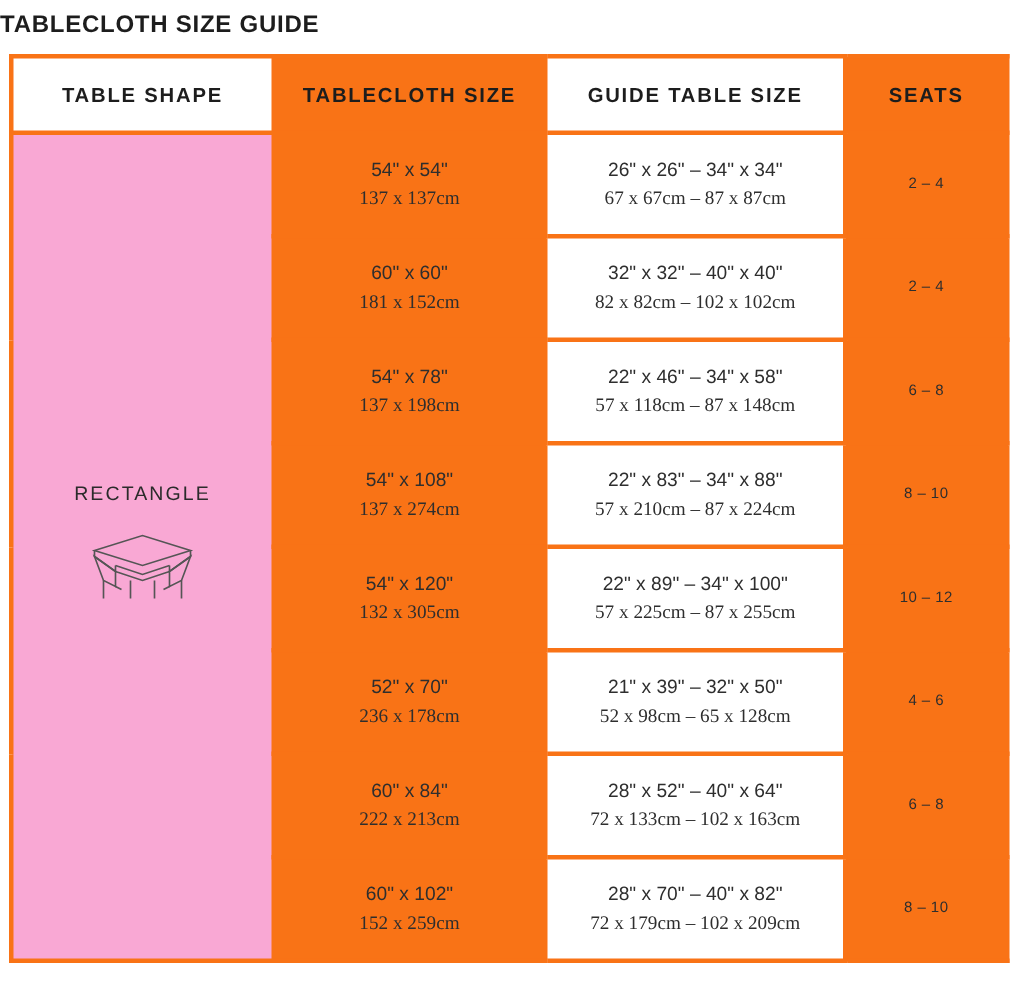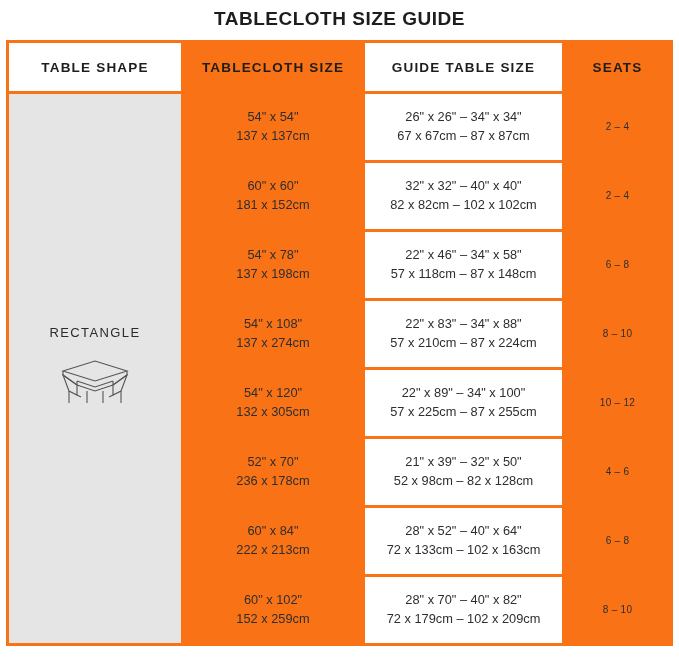--- a/index.html
+++ b/index.html
@@ -14,22 +14,22 @@
     color: #2b2b2b;
     overflow: hidden;
   }
   .page {
     position: relative;
     width: 679px;
     height: 657px;
     box-sizing: border-box;
   }
   .title {
-    text-align: center;
-    font-size: 19px;
+    text-align: left;
+    font-size: 16px;
     font-weight: bold;
     letter-spacing: 0.5px;
     color: #1d1d1d;
     padding: 8px 0 10px 0;
     margin: 0;
   }
   table.guide {
     border-collapse: collapse;
     width: 652px;
     margin: 0 auto;
@@ -55,25 +55,25 @@
 
   .tinted { background: #f97316; }
 
   tbody td {
     height: 66px;
     font-size: 12.8px;
     color: #2e2e2e;
     line-height: 1.45;
   }
   tbody td .line1 { display: block; }
-  tbody td .line2 { display: block; }
+  tbody td .line2 { display: block; font-family: Liberation Serif, serif; }
 
   .shape-cell {
     vertical-align: middle;
-    background: #e5e5e5;
+    background: #f9a8d4;
     margin-top: 19px;
   }
   .shape-label {
     font-size: 13px;
     letter-spacing: 1.4px;
     color: #2b2b2b;
     margin-bottom: 8px;
     display: block;
   }
   .shape-art {
@@ -184,21 +184,21 @@
         <td class="tinted seats-cell">10 – 12</td>
       </tr>
 
       <tr>
         <td class="tinted">
           <span class="line1">52" x 70"</span>
           <span class="line2">236 x 178cm</span>
         </td>
         <td>
           <span class="line1">21" x 39" – 32" x 50"</span>
-          <span class="line2">52 x 98cm – 82 x 128cm</span>
+          <span class="line2">52 x 98cm – 65 x 128cm</span>
         </td>
         <td class="tinted seats-cell">4 – 6</td>
       </tr>
 
       <tr>
         <td class="tinted">
           <span class="line1">60" x 84"</span>
           <span class="line2">222 x 213cm</span>
         </td>
         <td>

